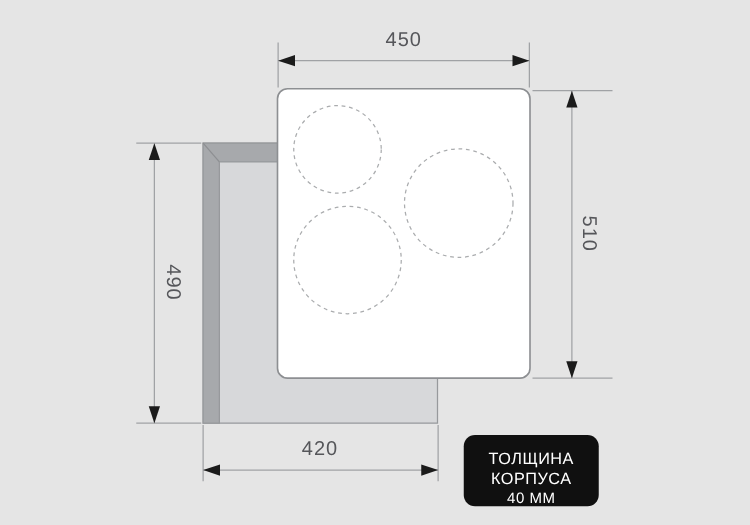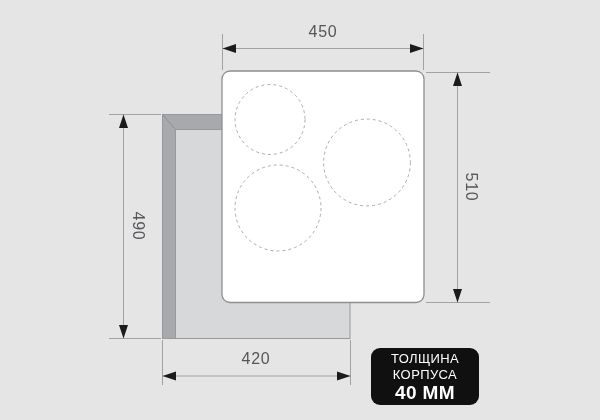--- a/index.html
+++ b/index.html
@@ -52,21 +52,21 @@
     display: flex;
     flex-direction: column;
     align-items: center;
     justify-content: flex-end;
     gap: 0;
     text-align: center;
     letter-spacing: 0.4px;
     margin-top: 28px;
   }
   .badge-line { font-size: 13px; font-weight: 400; line-height: 1.2; }
-  .badge-line.bold { font-size: 19px; font-weight: 700; }
+  .badge-line.bold { font-size: 12px; font-weight: 400; }
 </style>
 </head>
 <body>
 
 <div class="stage">
 
   <svg width="600" height="420" viewBox="0 0 600 420">
 
     <g>
       <rect class="cutout-opening" x="162.5" y="114.5" width="187.5" height="224"></rect>

